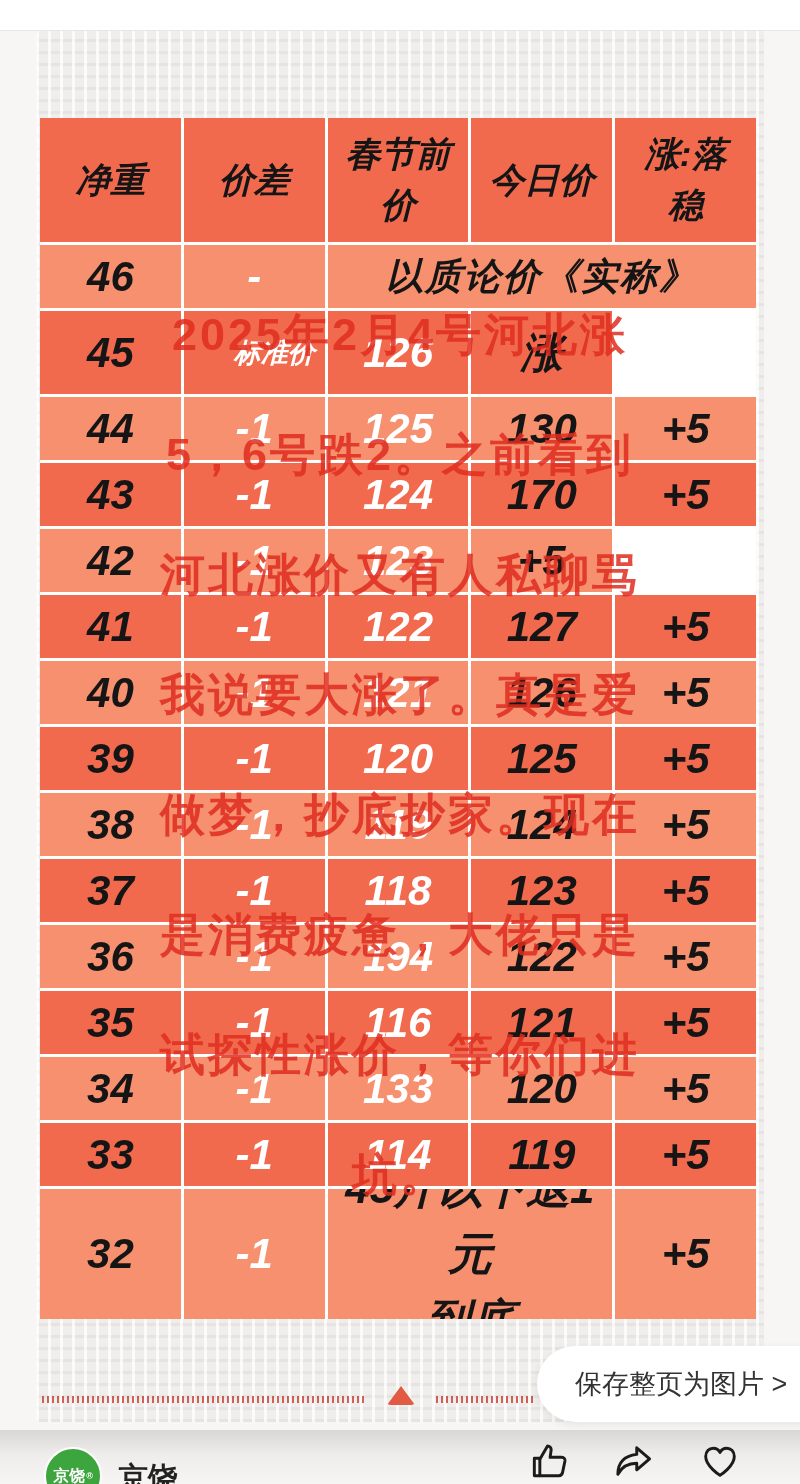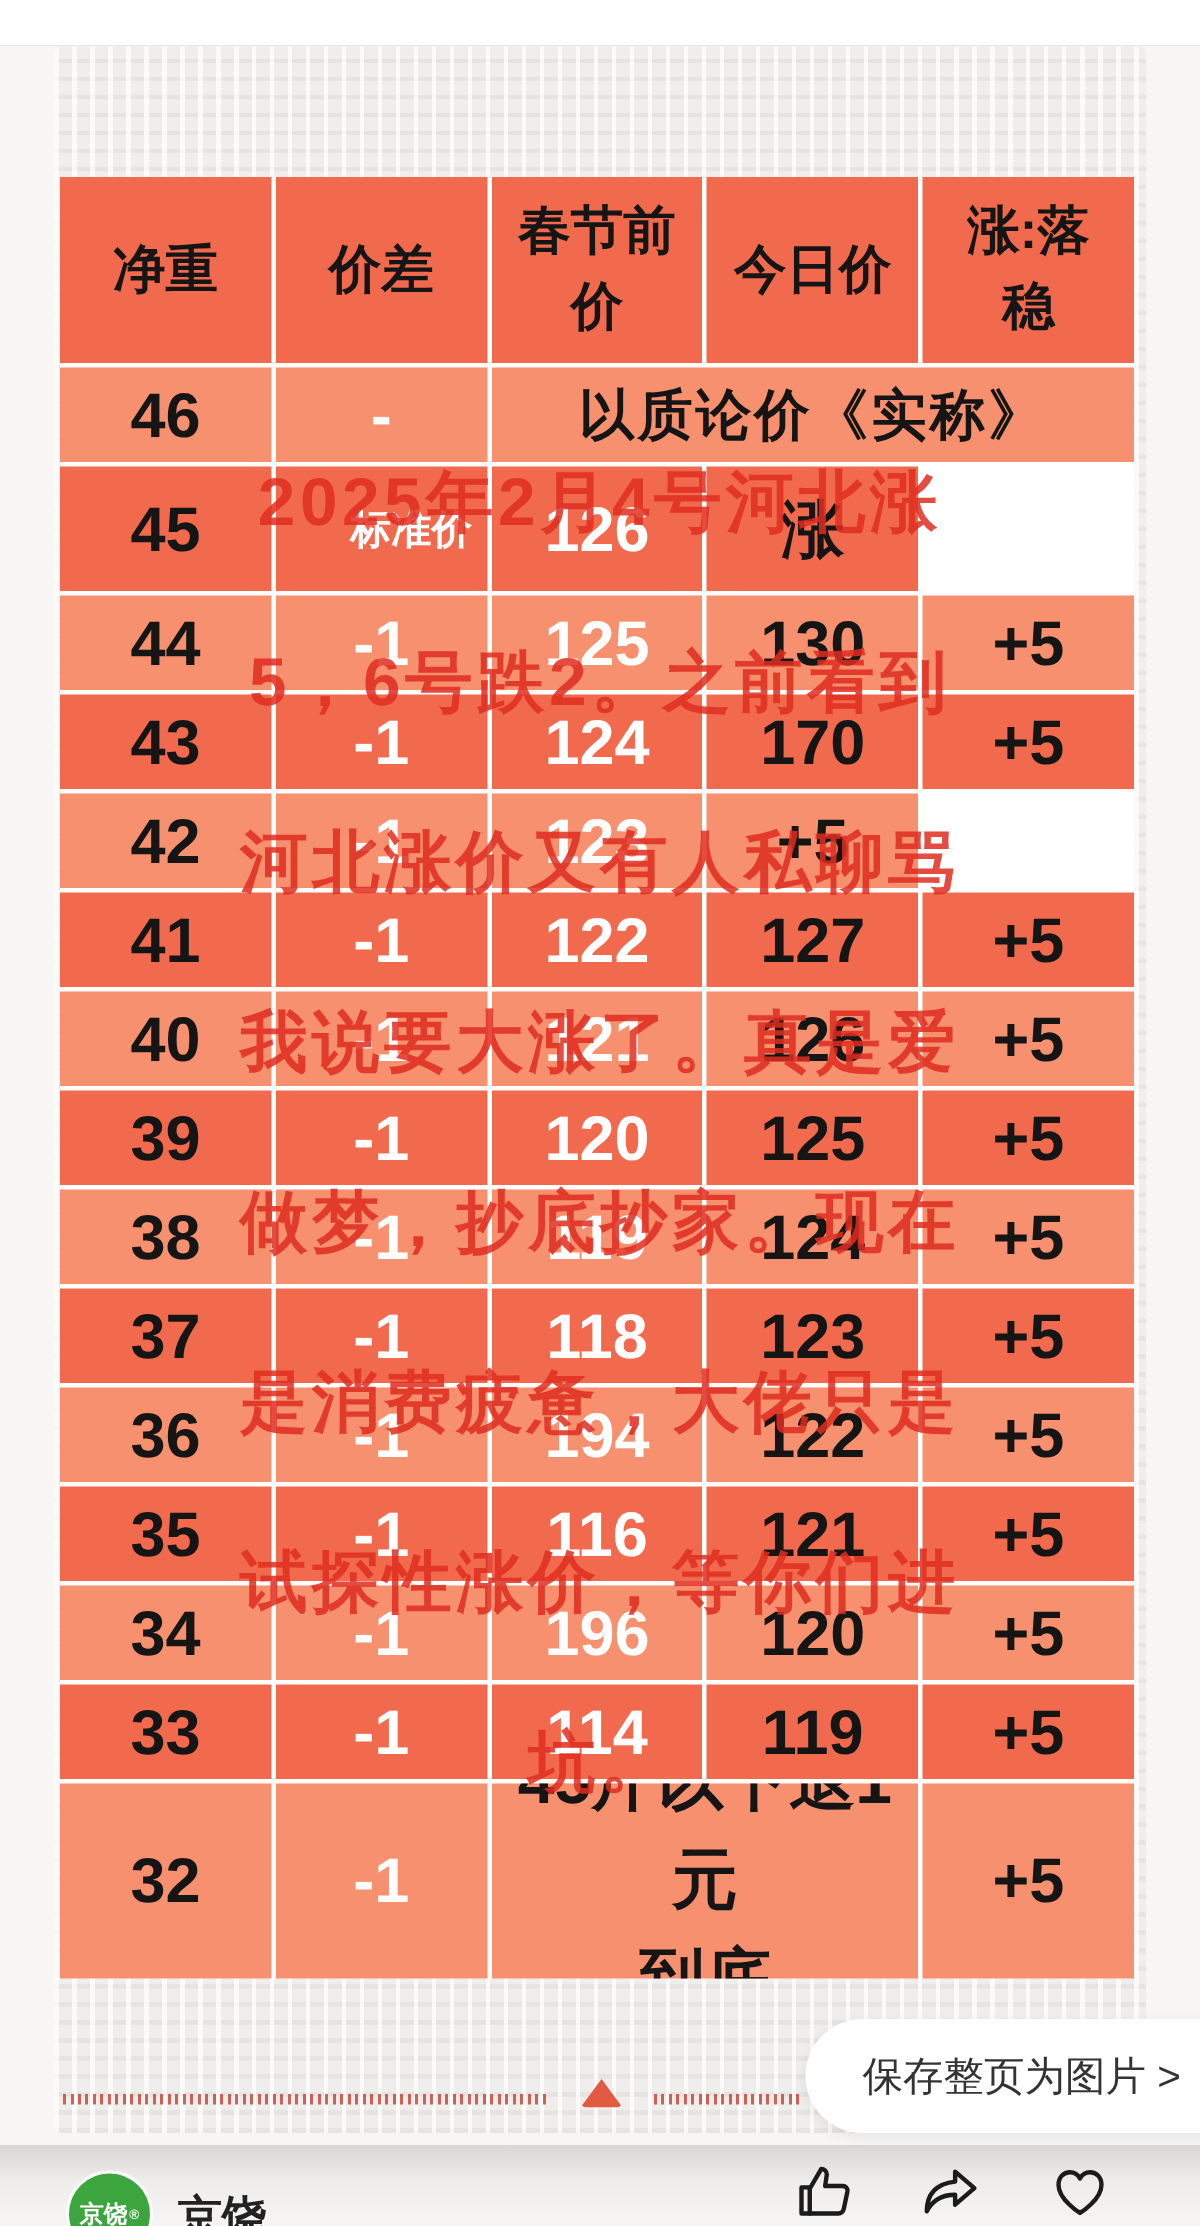--- a/index.html
+++ b/index.html
@@ -13,21 +13,21 @@
   .card{
     position:absolute;left:36px;top:31px;width:728px;height:1391px;
     background-color:#efeeec;
     background-image:
       repeating-linear-gradient(90deg, rgba(255,255,255,.75) 0 3px, rgba(0,0,0,0) 3px 12px),
       repeating-linear-gradient(0deg, rgba(222,220,216,.55) 0 3px, rgba(0,0,0,0) 3px 12px);
     border-radius:4px;
   }
   
   .ptable{position:absolute;left:40px;top:118px;width:716px;background:#ffffff;}
-  .trow{display:grid;grid-template-columns:repeat(5,1fr);column-gap:3px;height:63px;margin-top:3px;}
+  .trow{display:grid;grid-template-columns:repeat(5,1fr);column-gap:3px;height:63px;margin-top:3px;font-style:italic;}
   .trow.header{height:124px;margin-top:0;}
   .trow.tall{height:83px;}
   .trow.xtall{height:130px;}
   .cell{display:flex;align-items:center;justify-content:center;text-align:center;font-weight:bold;overflow:hidden;}
   .dark{background:var(--row-dark,#f26a4e);}
   .light{background:var(--row-light,#f6906e);text-align:center;}
   .t-black{color:#151515;}
   .t-white{color:#ffffff;}
   .num{font-size:42px;}
   .hcell{font-size:35px;line-height:1.45;white-space:pre-line;}
@@ -162,21 +162,21 @@
     <div class="trow">
       <div class="cell dark t-black num">35</div>
       <div class="cell dark t-white num">-1</div>
       <div class="cell dark t-white num">116</div>
       <div class="cell dark t-black num">121</div>
       <div class="cell dark t-black num">+5</div>
     </div>
     <div class="trow">
       <div class="cell light t-black num">34</div>
       <div class="cell light t-white num">-1</div>
-      <div class="cell light t-white num">196</div>
+      <div class="cell light t-white num">133</div>
       <div class="cell light t-black num">120</div>
       <div class="cell light t-black num">+5</div>
     </div>
     <div class="trow">
       <div class="cell dark t-black num">33</div>
       <div class="cell dark t-white num">-1</div>
       <div class="cell dark t-white num">114</div>
       <div class="cell dark t-black num">119</div>
       <div class="cell dark t-black num">+5</div>
     </div>

